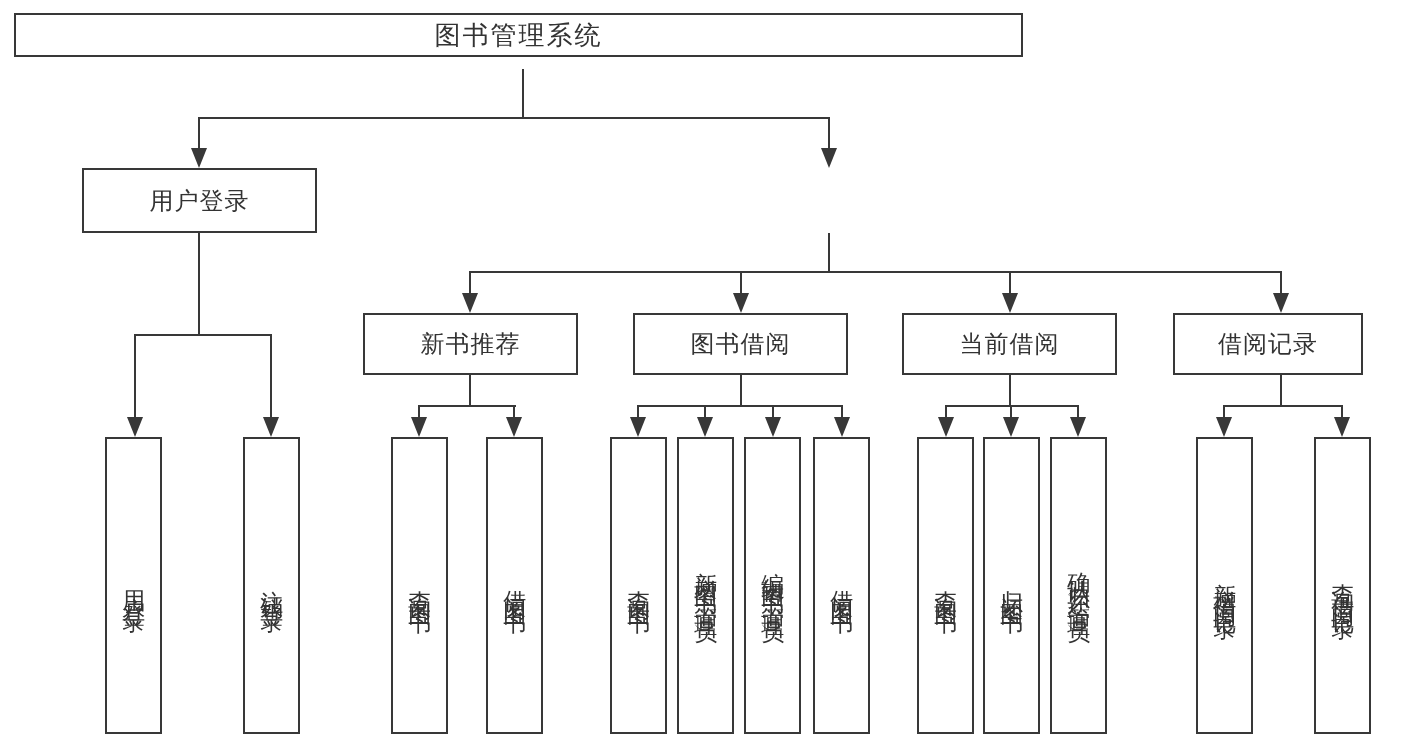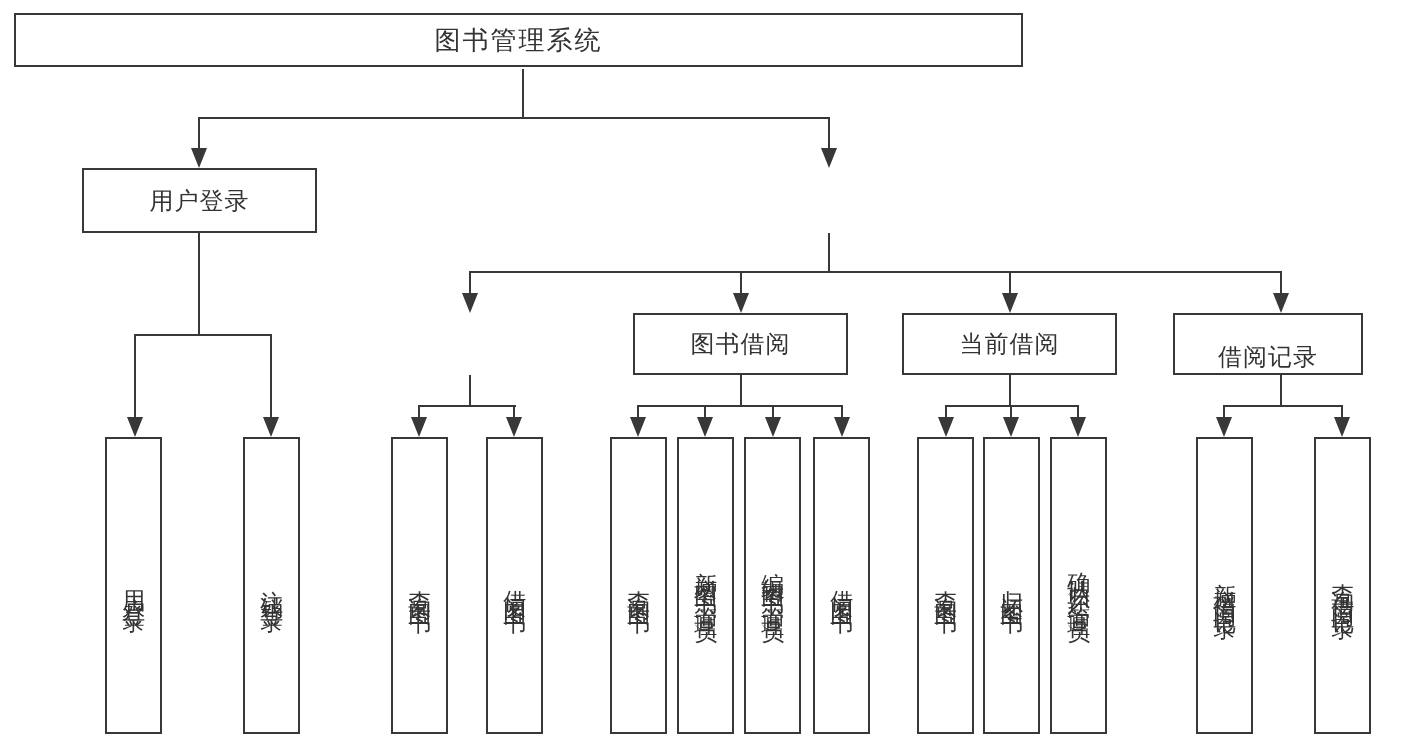--- a/index.html
+++ b/index.html
@@ -111,35 +111,38 @@
   <div class="arrow" style="left:1003px;top:417px;"></div>
   <div class="arrow" style="left:1070px;top:417px;"></div>
 
   <div class="vline" style="left:1280px;top:375px;height:31px;"></div>
   <div class="hline" style="left:1223px;top:405px;width:120px;"></div>
   <div class="vline" style="left:1223px;top:405px;height:12px;"></div>
   <div class="vline" style="left:1341px;top:405px;height:12px;"></div>
   <div class="arrow" style="left:1216px;top:417px;"></div>
   <div class="arrow" style="left:1334px;top:417px;"></div>
 
-  <div class="box root" style="left:14px;top:13px;width:1009px;height:54px;">
+  <div class="box root" style="left:14px;top:13px;width:1009px;height:44px;">
     <span class="hlabel">图书管理系统</span>
   </div>
 
   <div class="box" style="left:82px;top:168px;width:235px;height:65px;">
     <span class="hlabel">用户登录</span>
   </div>
 
+  <div class="box" style="left:363px;top:313px;width:215px;height:62px;">
+    <span class="hlabel">新书推荐</span>
+  </div>
   <div class="box" style="left:633px;top:313px;width:215px;height:62px;">
     <span class="hlabel">图书借阅</span>
   </div>
   <div class="box" style="left:902px;top:313px;width:215px;height:62px;">
     <span class="hlabel">当前借阅</span>
   </div>
-  <div class="box" style="left:1173px;top:313px;width:190px;height:62px;align-items:flex-end;">
+  <div class="box" style="left:1173px;top:313px;width:190px;height:62px;">
     <span class="hlabel">借阅记录</span>
   </div>
 
   <div class="box" style="left:105px;top:437px;width:57px;height:297px;">
     <span class="vtext">用户登录</span>
   </div>
   <div class="box" style="left:243px;top:437px;width:57px;height:297px;">
     <span class="vtext">注销登录</span>
   </div>
 

